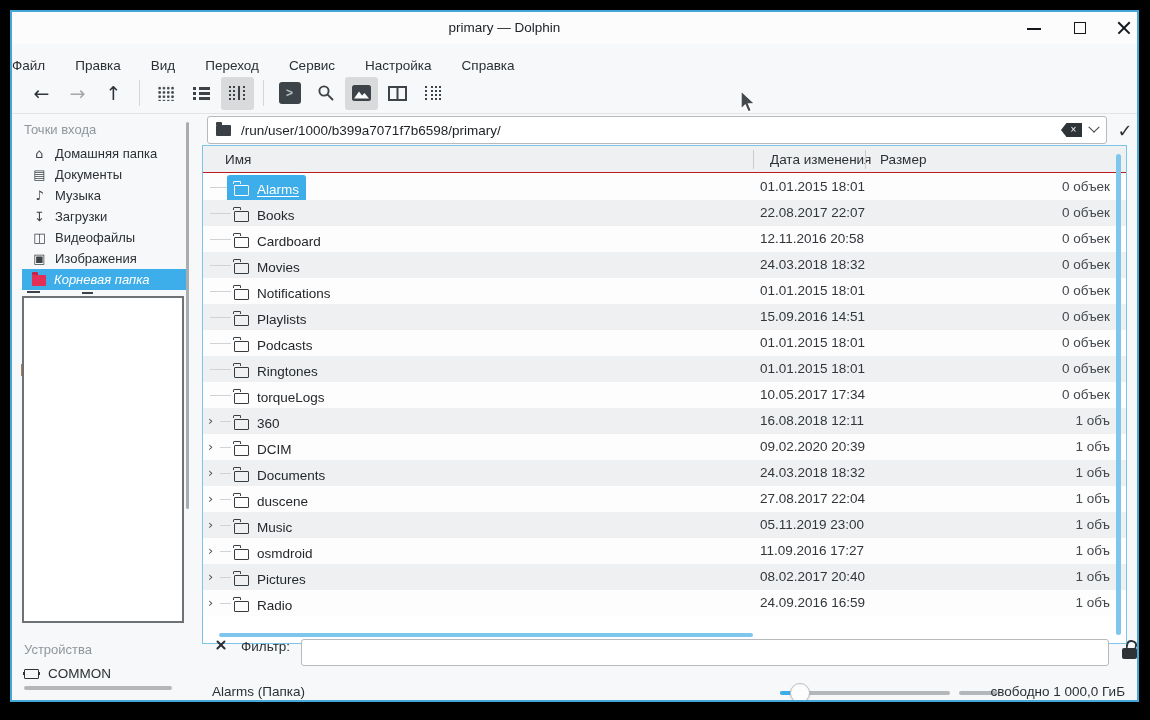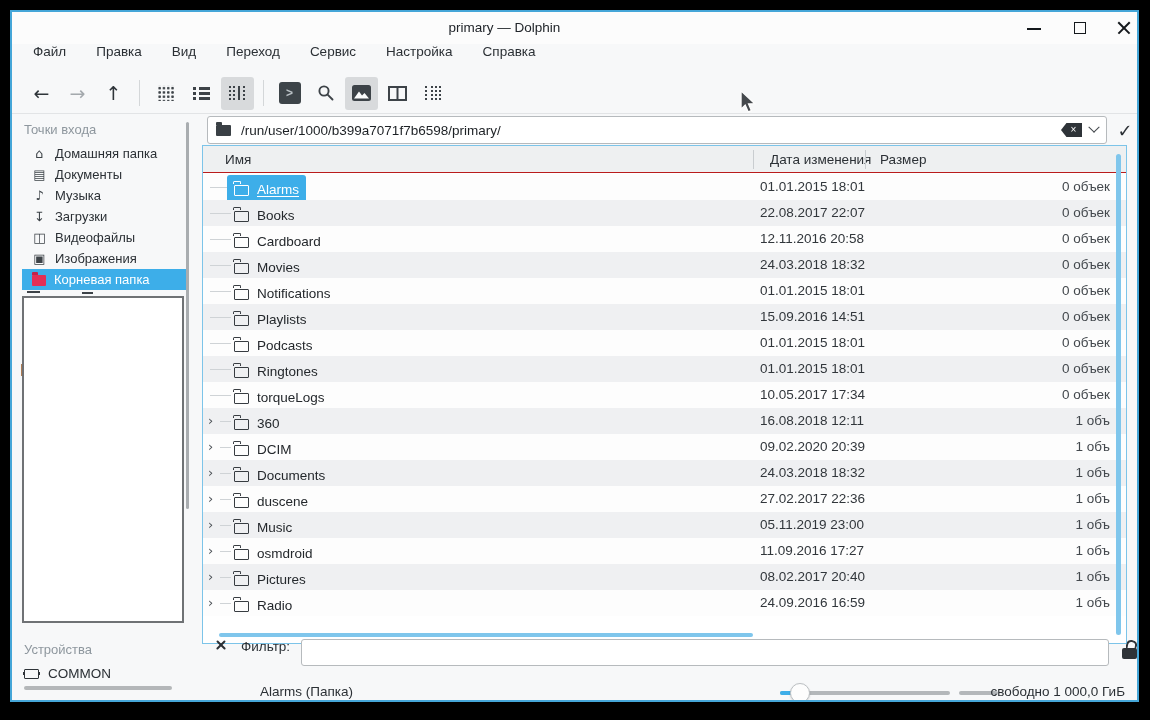--- a/index.html
+++ b/index.html
@@ -5,21 +5,21 @@
   * { margin:0; padding:0; box-sizing:border-box; }
   html,body { width:1150px; height:720px; background:#000; font-family:"Liberation Sans","DejaVu Sans",sans-serif; overflow:hidden; }
   .window { position:absolute; left:10px; top:10px; width:1129px; height:692px; background:#f7f8f9; border:2px solid #45a6d8; overflow:hidden; }
   .titlebar { position:absolute; left:0; top:0; right:0; height:32px; background:#fcfcfc; }
   .title-text { position:absolute; left:0; right:140px; top:0; height:32px; line-height:32px; text-align:center; font-size:13.5px; color:#21252a; }
   .win-btn { position:absolute; top:0; width:34px; height:32px; }
   .min-glyph { position:absolute; left:10px; top:16px; width:14px; height:2px; background:#14181c; }
   .max-glyph { position:absolute; left:11px; top:10px; width:12px; height:12px; border:1.6px solid #14181c; }
   .close-glyph1,.close-glyph2 { position:absolute; left:9px; top:15px; width:16px; height:1.8px; background:#14181c; }
   .close-glyph1 { transform:rotate(45deg); } .close-glyph2 { transform:rotate(-45deg); }
-  .menubar { position:absolute; left:0; top:32px; right:0; height:29px; display:flex; align-items:flex-start; padding-left:21px; gap:30px; }
+  .menubar { position:absolute; left:0; top:32px; right:0; height:29px; display:flex; align-items:flex-end; gap:30px; }
   .menu-item { font-size:13.5px; color:#2b3035; }
   .toolbar { position:absolute; left:0; top:61px; right:0; height:41px; display:flex; align-items:center; padding-left:13px; gap:3px; border-bottom:1px solid #e2e4e6; }
   .tb { width:33px; height:33px; display:flex; align-items:center; justify-content:center; border-radius:3px; }
   .tb.pressed { background:#d8dadc; }
   .tb-sep { width:1px; height:26px; background:#d4d7d9; margin:0 6px; }
   .arrow-glyph { font-size:19px; color:#2f353a; font-family:"DejaVu Sans",sans-serif; }
   .arrow-glyph.disabled { color:#a4a9ad; }
   .dotgrid { width:17px; height:16px; background-image:radial-gradient(#3d4348 1.15px, transparent 1.35px); background-size:4.3px 4.3px; background-position:0.5px 1px; }
   .console-icon { width:22px; height:22px; background:#3d4449; border-radius:3px; color:#bac1c6; font-size:12px; font-weight:bold; display:flex; align-items:center; justify-content:center; }
   
@@ -69,21 +69,21 @@
   .filterbar { position:absolute; left:190px; top:627px; right:0; height:31px; display:flex; align-items:flex-start; }
   .x-icon { position:relative; width:12px; height:12px; margin-left:13px; }
   .x-icon::before,.x-icon::after { content:""; position:absolute; left:0; top:5px; width:12px; height:2.2px; background:#2b3035; border-radius:1px; }
   .x-icon::before { transform:rotate(45deg); } .x-icon::after { transform:rotate(-45deg); }
   .filter-label { margin-left:14px; font-size:13.5px; color:#2b3035; }
   .filter-input { margin-left:11px; width:808px; height:27px; border:1px solid #b6babd; border-radius:3px; background:#fff; font-size:13px; padding:0 6px; outline:none; }
   .lock { position:relative; width:15px; height:11px; background:#2e3338; border-radius:2px; margin-left:13px; margin-top:9px; }
   .lock::before { content:""; position:absolute; left:4px; top:-8px; width:7px; height:9px; border:2.4px solid #2e3338; border-bottom:none; border-radius:5px 5px 0 0; transform:rotate(10deg); }
   
   .statusbar { position:absolute; left:190px; top:658px; right:0; bottom:0; }
-  .status-text { position:absolute; left:10px; top:14px; font-size:13.5px; color:#2b3035;margin-left:48px; }
+  .status-text { position:absolute; left:10px; top:14px; font-size:13.5px; color:#2b3035; }
   .slider-track { position:absolute; left:578px; top:21px; width:170px; height:4px; background:#b3b7ba; border-radius:2px; }
   .slider-fill { position:absolute; left:0; top:0; width:16px; height:4px; background:#3daee9; border-radius:2px; }
   .slider-handle { position:absolute; left:588px; top:13px; width:20px; height:20px; background:#fdfdfd; border:1px solid #bcc0c3; border-radius:50%; box-shadow:0 1px 2px rgba(0,0,0,.15); }
   .capacity-bar { position:absolute; left:757px; top:21px; width:39px; height:4px; background:#b3b7ba; border-radius:2px; }
   .free-text { position:absolute; right:12px; top:14px; font-size:13.5px; color:#2b3035; }
   
   .devices-header { position:absolute; left:12px; font-size:13px; color:#8e979e; }
   .device-item { position:absolute; left:12px; display:flex; align-items:center; gap:9px; font-size:13.5px; color:#2b3035; }
   .device-icon { width:15px; height:10px; border:1.8px solid #2e3338; border-radius:1px; position:relative; }
   .device-icon::before { content:""; position:absolute; left:-2px; top:2px; width:2px; height:3px; background:#2e3338; }
@@ -249,21 +249,21 @@
         <div class="place-item" style="top: 84px; position: absolute;">
           <span class="pl-icon">◫</span>
           <span>Видеофайлы</span>
         </div>
 
         <div class="place-item alt" style="top: 105px; position: absolute;">
           <span class="pl-icon">▣</span>
           <span>Изображения</span>
         </div>
 
-        <div class="place-item selected" style="top: 126px; position: absolute;">
+        <div class="place-item selected" style="top: 126px; position: absolute; font-style: italic;">
           <span class="icon-root-folder"></span>
           <span>Корневая папка</span>
         </div>
 
     </div>
     <div class="side-scrollbar"></div>
     <div class="sliver" style="left:15px;top:279px;width:13px;height:2px;"></div>
     <div class="sliver" style="left:70px;top:280px;width:11px;height:2px;"></div>
     <div class="sliver-orange"></div>
     <div class="popup-box"></div>
@@ -426,21 +426,21 @@
           <span class="fsize">1 объ</span>
         </div>
 
         <div class="row expandable">
           <span class="chev">›</span>
           <span class="dash"></span>
           <span class="name-wrap">
             <span class="folder"></span>
             <span class="fname">duscene</span>
           </span>
-          <span class="fdate">27.02.2017 22:36</span>
+          <span class="fdate">27.08.2017 22:04</span>
           <span class="fsize">1 объ</span>
         </div>
 
         <div class="row expandable alt">
           <span class="chev">›</span>
           <span class="dash"></span>
           <span class="name-wrap">
             <span class="folder"></span>
             <span class="fname">Music</span>
           </span>

